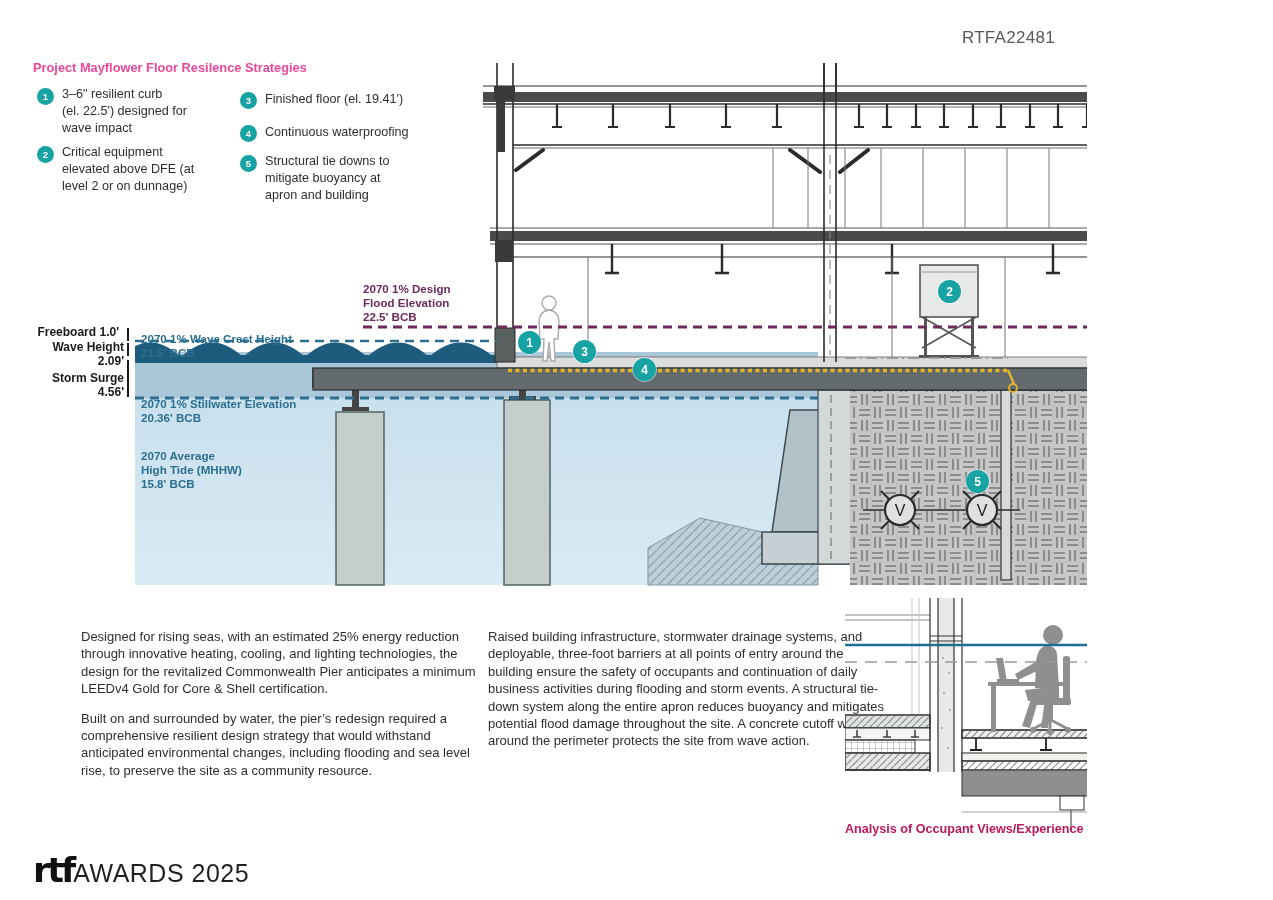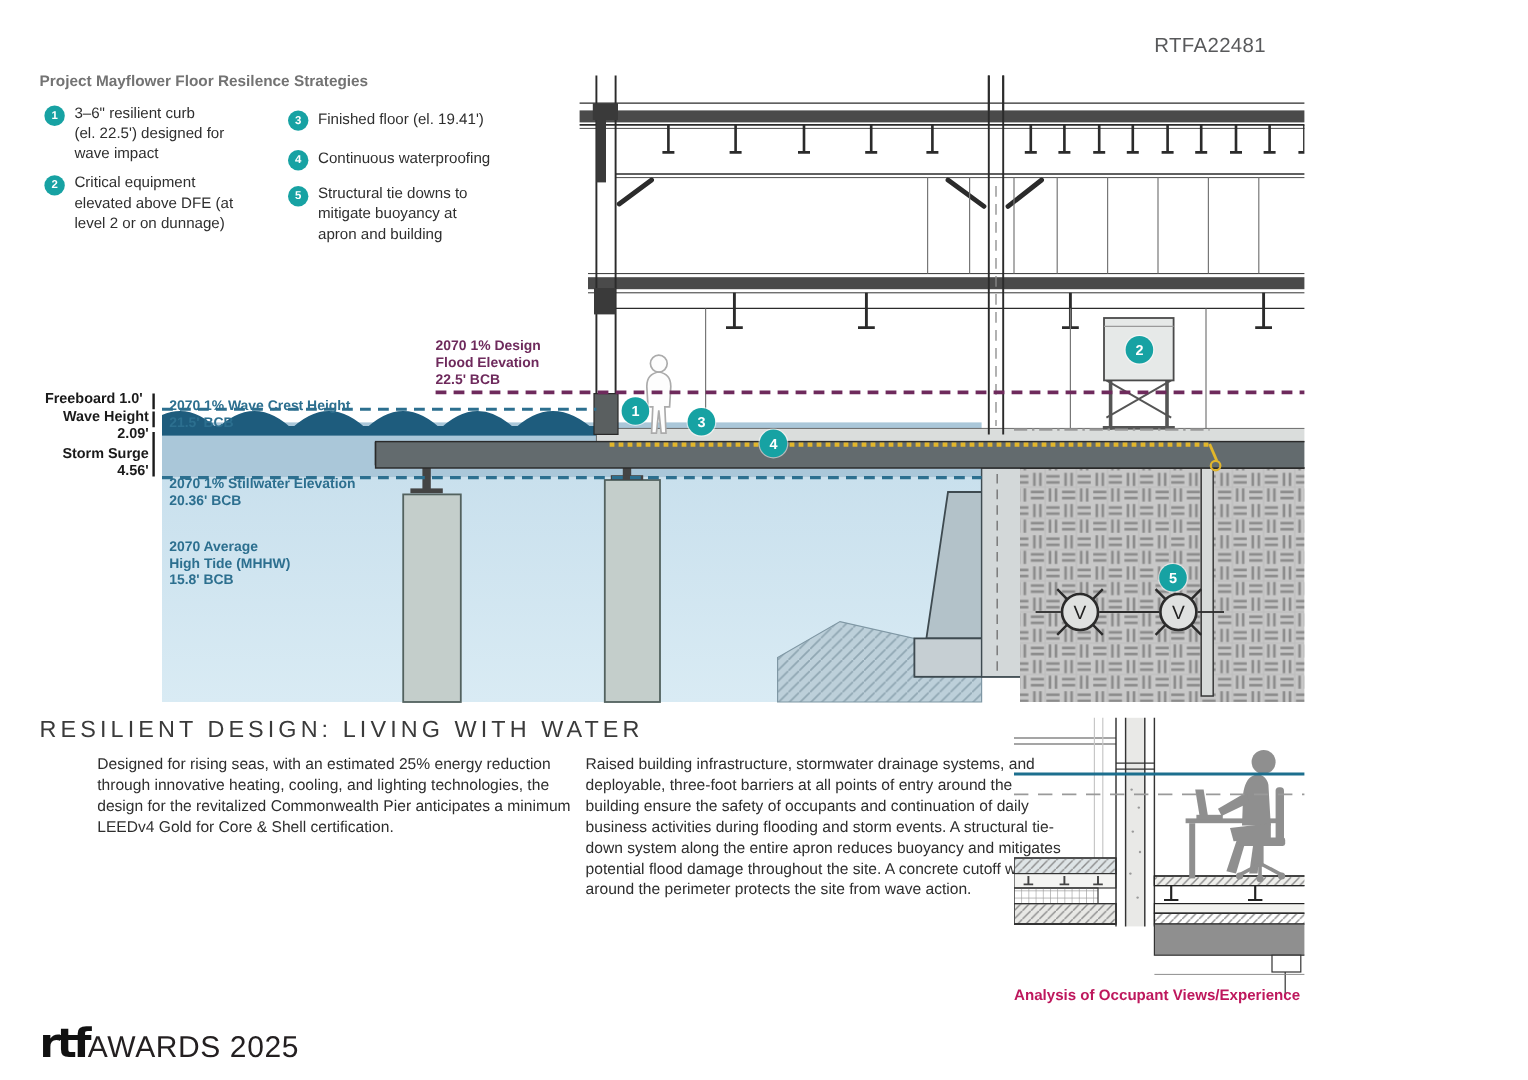--- a/index.html
+++ b/index.html
@@ -6,21 +6,21 @@
   html,body { background:#ffffff; }
   body { font-family:"Liberation Sans", sans-serif; color:#231F20; }
   #board { position:relative; width:1087px; height:900px; background:#fff; overflow:hidden; }
 
   .abs { position:absolute; }
 
   
   #ref-number { top:28px; right:32px; font-size:17px; color:#58595B; letter-spacing:.3px; }
 
   
-  #legend-title { left:33px; top:60px; font-size:12.8px; font-weight:bold; color:#737373; }
+  #legend-title { left:33px; top:60px; font-size:12.8px; font-weight:bold; color:#ec4899; }
   .legend-badge, .dwg-badge {
     background:#17A2A3; color:#fff; border-radius:50%;
     display:flex; align-items:center; justify-content:center;
     font-weight:bold; z-index:30;
   }
   .legend-badge { width:17px; height:17px; font-size:9.5px; }
   .dwg-badge { width:23px; height:23px; font-size:12px; box-shadow:0 0 0 1px rgba(255,255,255,.55); }
   .legend-text { font-size:12.6px; line-height:16.8px; white-space:pre-line; color:#2E2E2E; }
 
   
@@ -250,23 +250,23 @@
   <div class="abs dim-label" style="left:19px;top:325px">Freeboard 1.0'</div>
   <div class="abs dim-label" style="left:24px;top:340px">Wave Height 2.09'</div>
   <div class="abs dim-label" style="left:24px;top:371px">Storm Surge 4.56'</div>
 
   <div class="abs dwg-badge" style="left:518px;top:331px">1</div>
   <div class="abs dwg-badge" style="left:938px;top:280px">2</div>
   <div class="abs dwg-badge" style="left:573px;top:340px">3</div>
   <div class="abs dwg-badge" style="left:633px;top:358px">4</div>
   <div class="abs dwg-badge" style="left:966px;top:470px">5</div>
 
-  <div id="article-heading" class="abs">RESILIENT DESIGN: LIVING WITH WATER</div>
   <div id="article-col1" class="abs article-col">
     <p>Designed for rising seas, with an estimated 25% energy reduction through innovative heating, cooling, and lighting technologies, the design for the revitalized Commonwealth Pier anticipates a minimum LEEDv4 Gold for Core &amp; Shell certification.</p>
+    <p>Built on and surrounded by water, the pier’s redesign required a comprehensive resilient design strategy that would withstand anticipated environmental changes, including flooding and sea level rise, to preserve the site as a community resource.</p>
   </div>
   <div id="article-col2" class="abs article-col">
     <p>Raised building infrastructure, stormwater drainage systems, and deployable, three-foot barriers at all points of entry around the building ensure the safety of occupants and continuation of daily business activities during flooding and storm events. A structural tie-down system along the entire apron reduces buoyancy and mitigates potential flood damage throughout the site. A concrete cutoff wall around the perimeter protects the site from wave action.</p>
   </div>
 
   <svg id="detail-svg" class="abs" width="428" height="237" viewBox="0 0 428 237">
     <defs>
       <pattern id="diagD" width="7" height="7" patternUnits="userSpaceOnUse">
         <path d="M-1,8 L8,-1" stroke="#8a8a8a" stroke-width="1.2"></path>
       </pattern>

